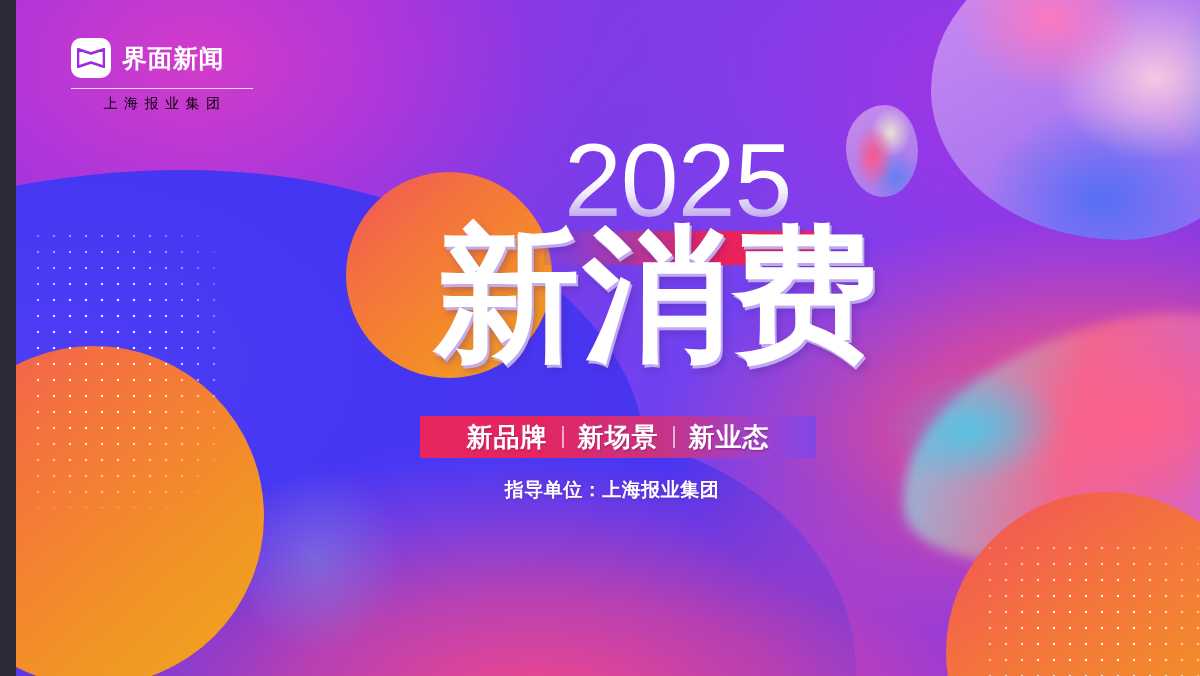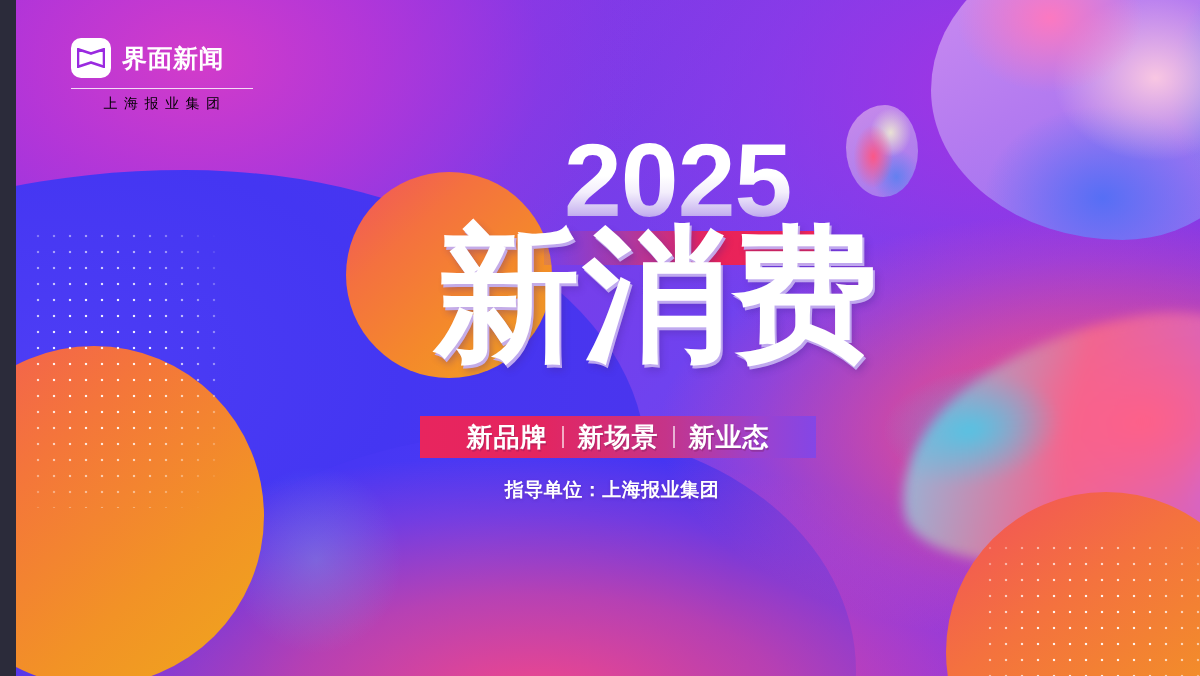--- a/index.html
+++ b/index.html
@@ -195,21 +195,21 @@
     white-space: nowrap;
     text-indent: 6px;
     line-height: 1;
   }
 
   
   .year {
     position: absolute;
     left: 548px; top: 128px;
     font-size: 104px;
-    font-weight: bold;
+    font-weight: normal;
     letter-spacing: -1px;
     line-height: 1;
     background: linear-gradient(180deg, #ffffff 0%, #ffffff 46%, #f3eefc 62%, #c9b6f0 82%, #9a77e8 96%, #8a63e2 100%);
     -webkit-background-clip: text;
     background-clip: text;
     color: transparent;
     -webkit-text-fill-color: transparent;
     z-index: 5;
   }
 

